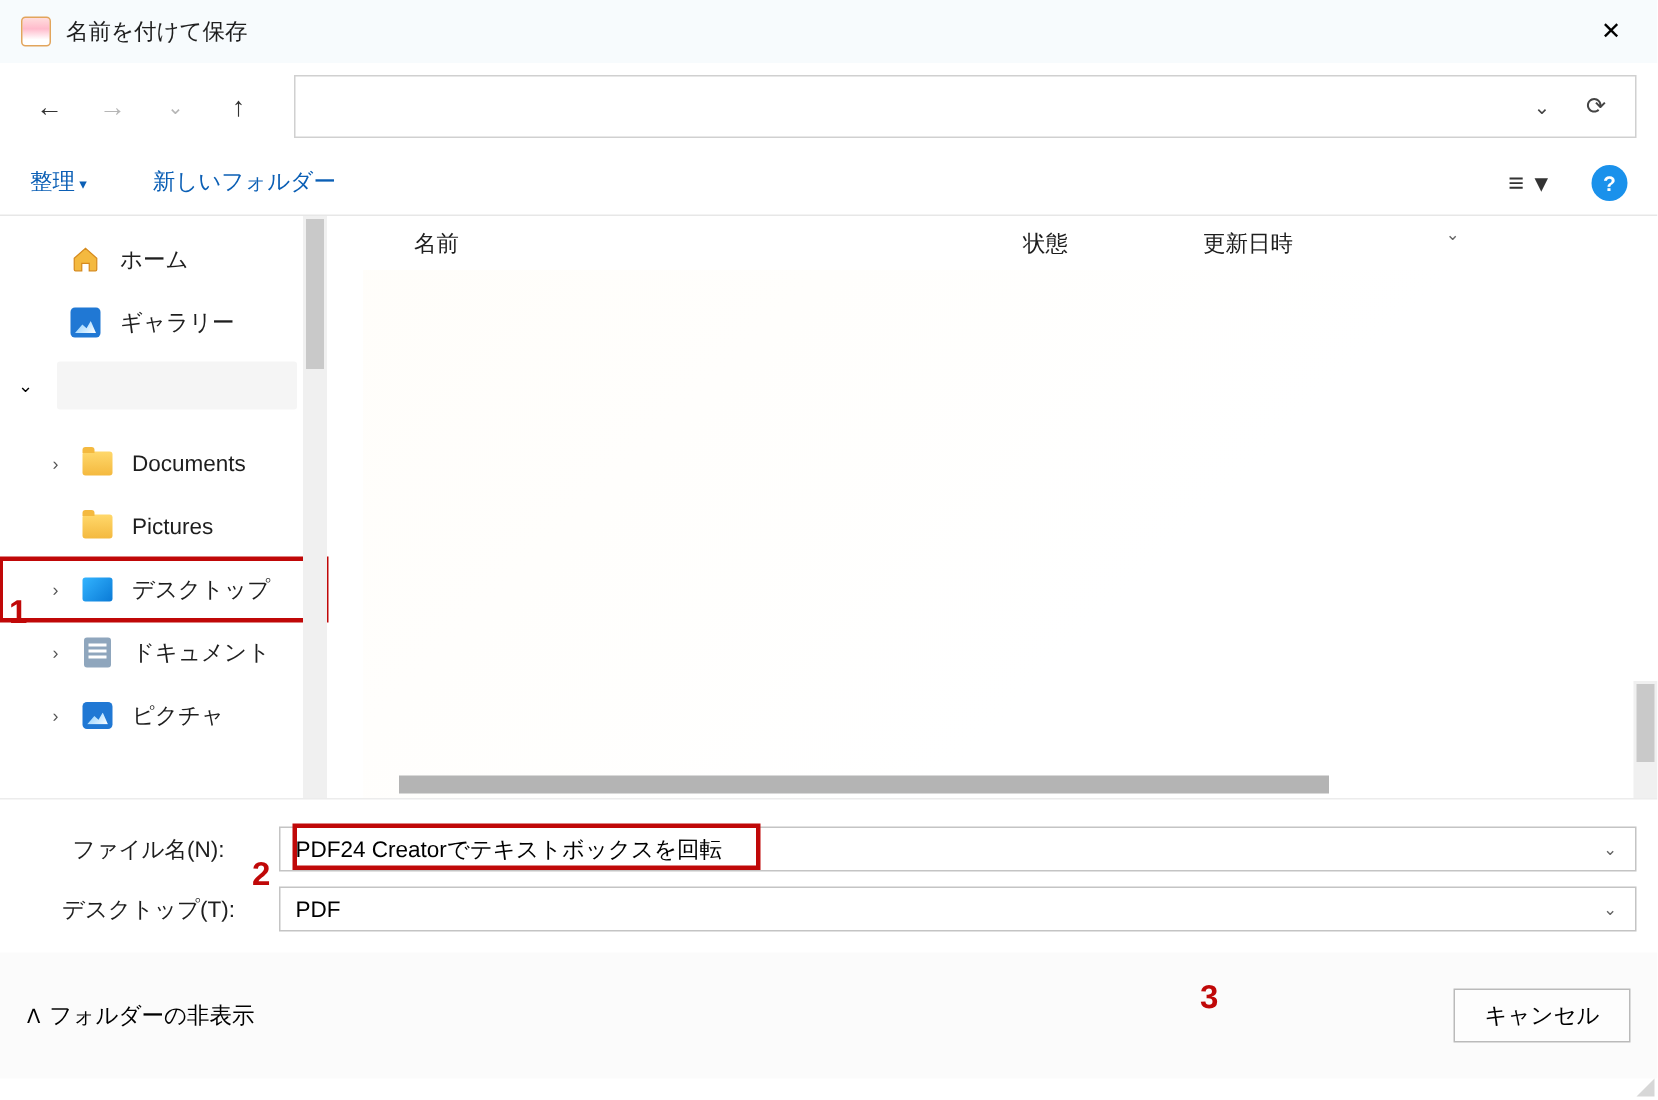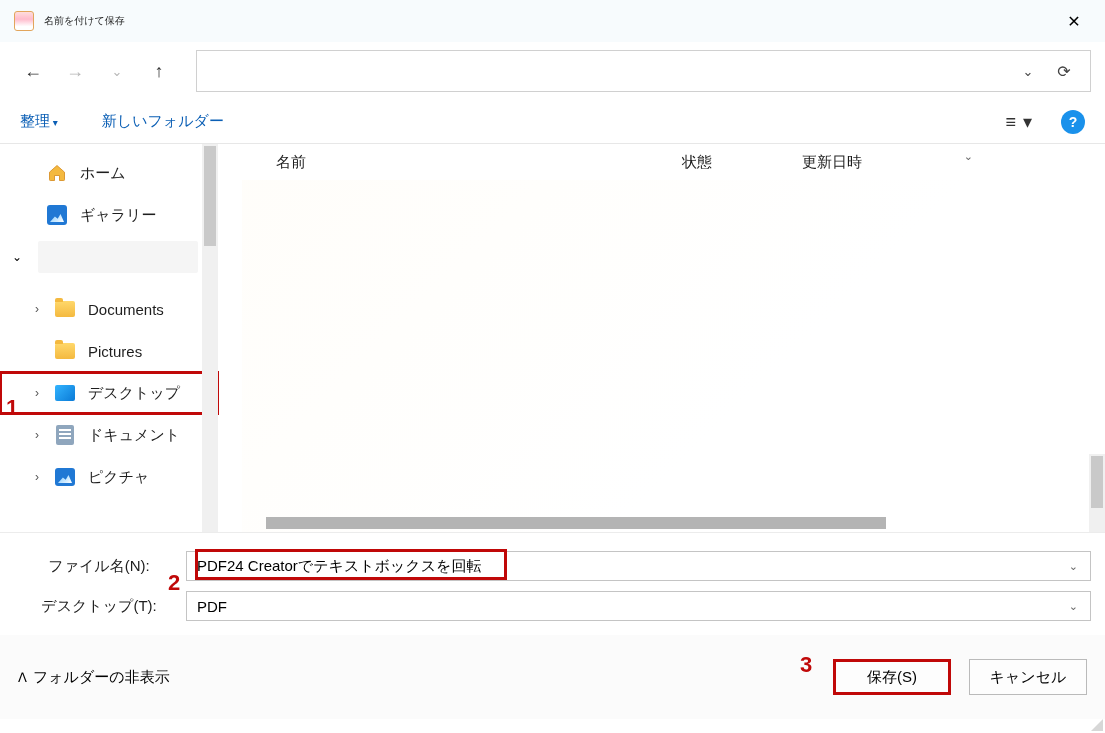--- a/index.html
+++ b/index.html
@@ -23,21 +23,21 @@
   padding: 0 8px 0 14px;
 }
 .titlebar .app-icon {
   width: 20px; height: 20px;
   background: linear-gradient(#fdd, #fbc 40%, #fff 80%);
   border: 1px solid #e2a55c;
   border-radius: 3px;
   margin-right: 10px;
   position: relative;
 }
-.titlebar .title { font-size: 10px; color: #1e1e1e; flex: 1; }
+.titlebar .title { font-size: 15px; color: #1e1e1e; flex: 1; }
 .titlebar .close-btn {
   width: 46px; height: 42px;
   display: flex; align-items: center; justify-content: center;
   font-size: 16px; color: #000;
   cursor: pointer;
 }
 
 
 .navbar {
   height: 58px;
@@ -419,21 +419,20 @@
     </div>
   </div>
 </div>
 
 <div class="footer">
   <div class="hide-folders">
     <span class="chev">ᐱ</span>
     <span>フォルダーの非表示</span>
   </div>
   <div class="footer-btns">
-    <div class="btn save">保存(S)</div>
     <div class="btn">キャンセル</div>
   </div>
 </div>
 
 <div class="anno" style="left:6px; top:395px;">1</div>
 <div class="anno" style="left:168px; top:570px;">2</div>
 <div class="anno" style="left:800px; top:652px;">3</div>
 
 <div class="resize-grip"></div>
 

